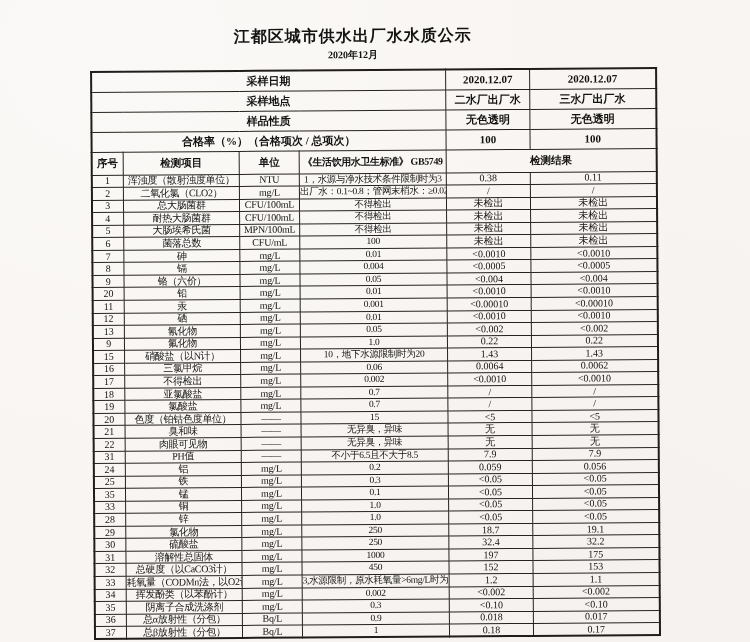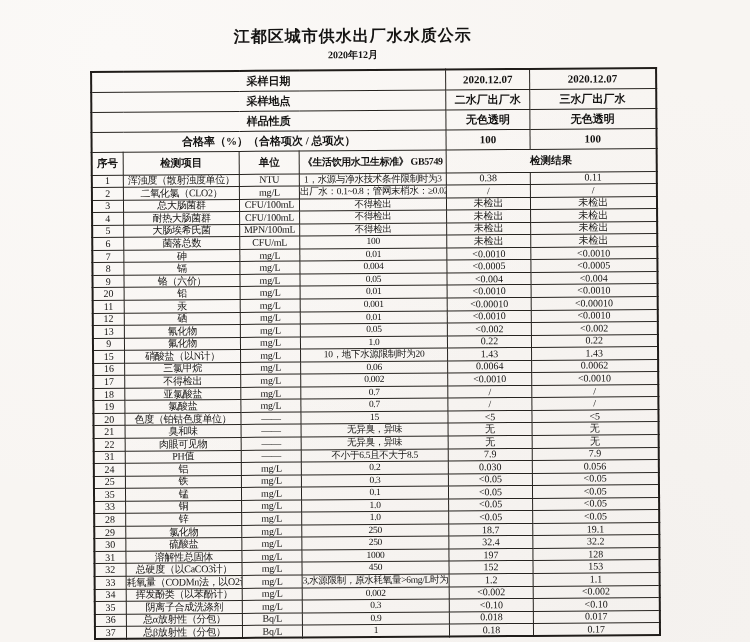--- a/index.html
+++ b/index.html
@@ -291,21 +291,21 @@
     <td class="c-unit">——</td>
     <td class="c-std">不小于6.5且不大于8.5</td>
     <td class="c-res">7.9</td>
     <td class="c-res">7.9</td>
   </tr>
         <tr class="data-row">
     <td class="c-no">24</td>
     <td class="c-item">铝</td>
     <td class="c-unit">mg/L</td>
     <td class="c-std">0.2</td>
-    <td class="c-res">0.030</td>
+    <td class="c-res">0.059</td>
     <td class="c-res">0.056</td>
   </tr>
         <tr class="data-row">
     <td class="c-no">25</td>
     <td class="c-item">铁</td>
     <td class="c-unit">mg/L</td>
     <td class="c-std">0.3</td>
     <td class="c-res">&lt;0.05</td>
     <td class="c-res">&lt;0.05</td>
   </tr>
@@ -348,21 +348,21 @@
     <td class="c-std">250</td>
     <td class="c-res">32.4</td>
     <td class="c-res">32.2</td>
   </tr>
         <tr class="data-row">
     <td class="c-no">31</td>
     <td class="c-item">溶解性总固体</td>
     <td class="c-unit">mg/L</td>
     <td class="c-std">1000</td>
     <td class="c-res">197</td>
-    <td class="c-res">128</td>
+    <td class="c-res">175</td>
   </tr>
         <tr class="data-row">
     <td class="c-no">32</td>
     <td class="c-item">总硬度（以CaCO3计）</td>
     <td class="c-unit">mg/L</td>
     <td class="c-std">450</td>
     <td class="c-res">152</td>
     <td class="c-res">153</td>
   </tr>
         <tr class="data-row">

